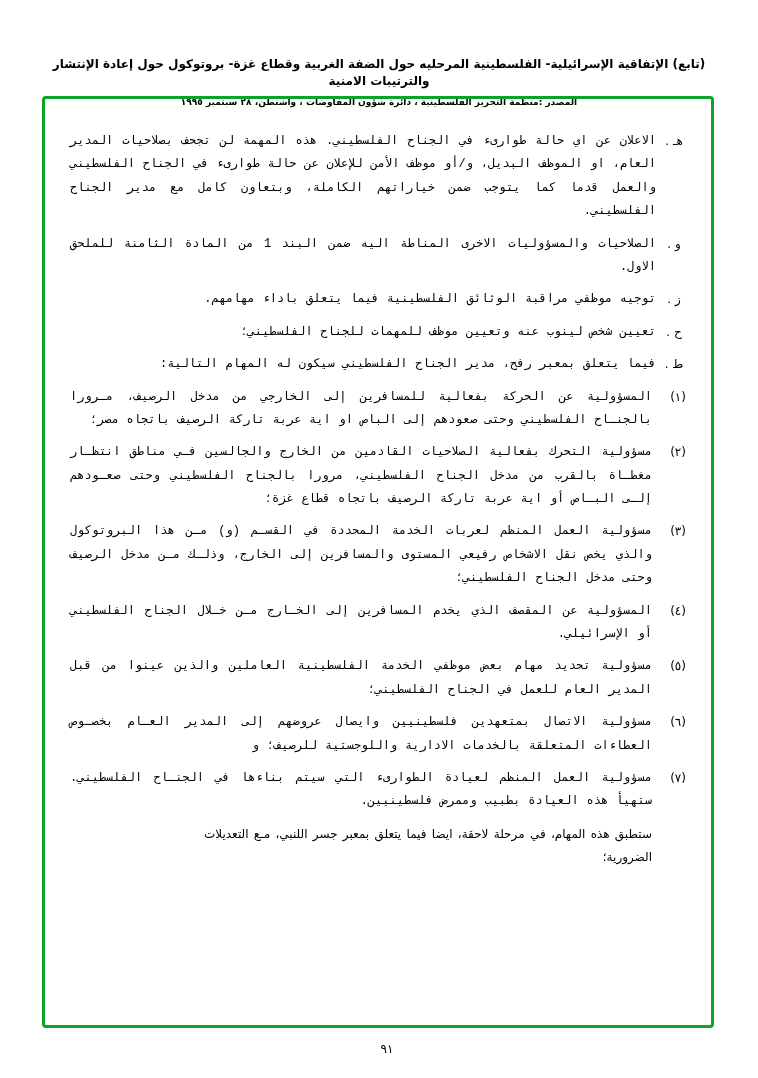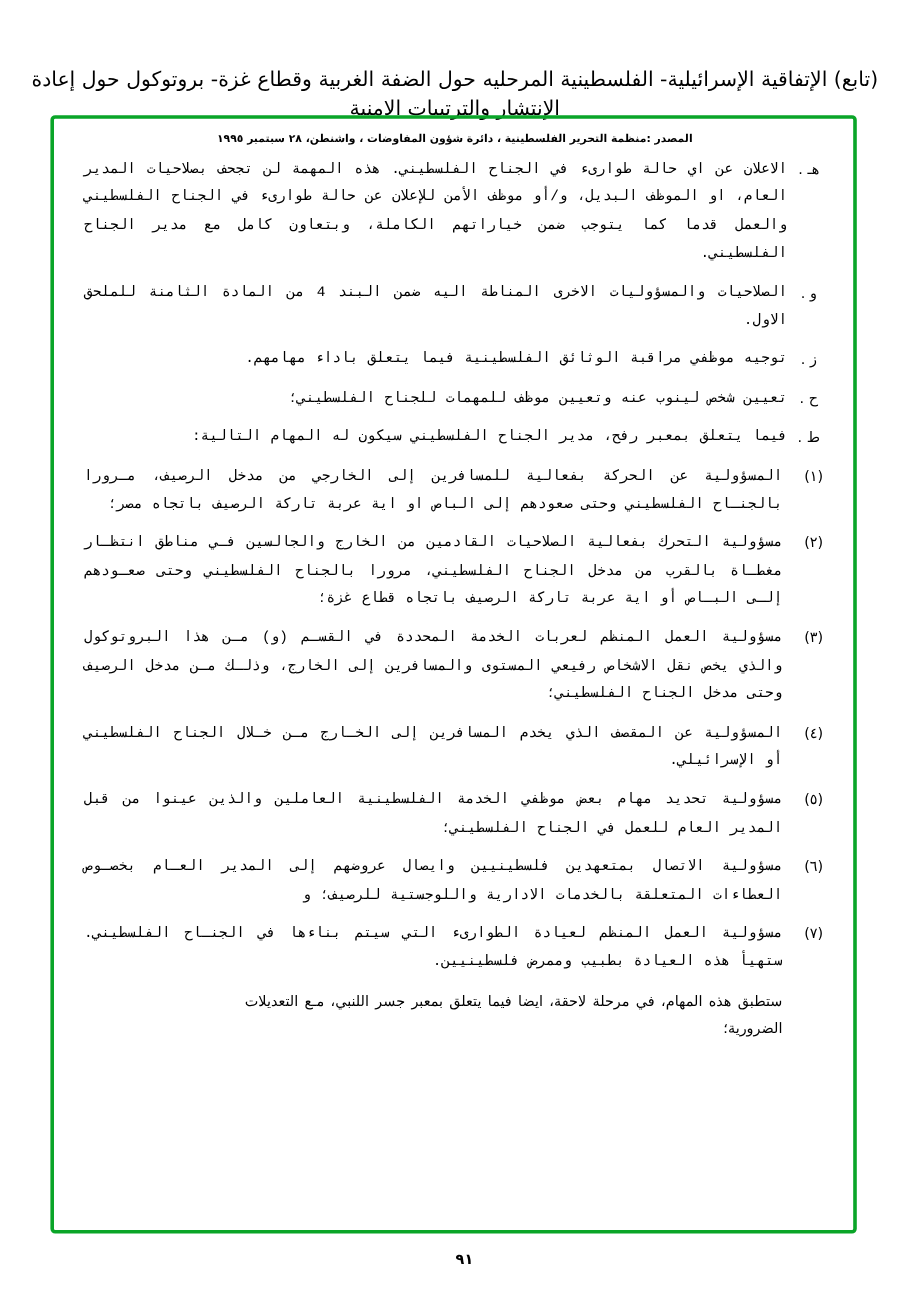--- a/index.html
+++ b/index.html
@@ -21,22 +21,22 @@
   }
   .header {
     position: absolute;
     top: 56px;
     left: 0;
     right: 0;
     text-align: center;
     direction: rtl;
   }
   .header-title {
-    font-size: 17px;
-    font-weight: normal;
+    font-size: 12px;
+    font-weight: bold;
     letter-spacing: 0;
     line-height: 1.4;
     padding: 0 22px;
   }
   .header-source {
     font-size: 9px;
     font-weight: bold;
     margin-top: 7px;
     padding: 0 34px;
   }
@@ -102,21 +102,21 @@
   .sub-block {
     margin-top: 4px;
   }
   .page-number {
     position: absolute;
     bottom: 22px;
     left: 0;
     right: 0;
     text-align: center;
     font-size: 12px;
-    font-weight: bold;
+    font-weight: normal;
     padding-left: 16px;
   }
 </style>
 </head>
 <body>
 
 <div class="page">
 
   <div class="header">
     <div class="header-title">(تابع) الإتفاقية الإسرائيلية- الفلسطينية المرحليه حول الضفة الغربية وقطاع غزة- بروتوكول حول إعادة الإنتشار والترتيبات الامنية</div>
@@ -127,21 +127,21 @@
 
   <div class="content">
 
     <div class="clause">
       <div class="marker">هـ .</div>
       <div class="clause-text">الاعلان عن اي حالة طوارىء في الجناح الفلسطيني. هذه المهمة لن تجحف بصلاحيات المدير العام، او الموظف البديل، و/أو موظف الأمن للإعلان عن حالة طوارىء في الجناح الفلسطيني والعمل قدما كما يتوجب ضمن خياراتهم الكاملة، وبتعاون كامل مع مدير الجناح الفلسطيني.</div>
     </div>
 
     <div class="clause">
       <div class="marker">و .</div>
-      <div class="clause-text">الصلاحيات والمسؤوليات الاخرى المناطة اليه ضمن البند 4 من المادة الثامنة للملحق الاول.</div>
+      <div class="clause-text">الصلاحيات والمسؤوليات الاخرى المناطة اليه ضمن البند 1 من المادة الثامنة للملحق الاول.</div>
     </div>
 
     <div class="clause single">
       <div class="marker">ز .</div>
       <div class="clause-text">توجيه موظفي مراقبة الوثائق الفلسطينية فيما يتعلق باداء مهامهم.</div>
     </div>
 
     <div class="clause single">
       <div class="marker">ح .</div>
       <div class="clause-text">تعيين شخص لينوب عنه وتعيين موظف للمهمات للجناح الفلسطيني؛</div>

